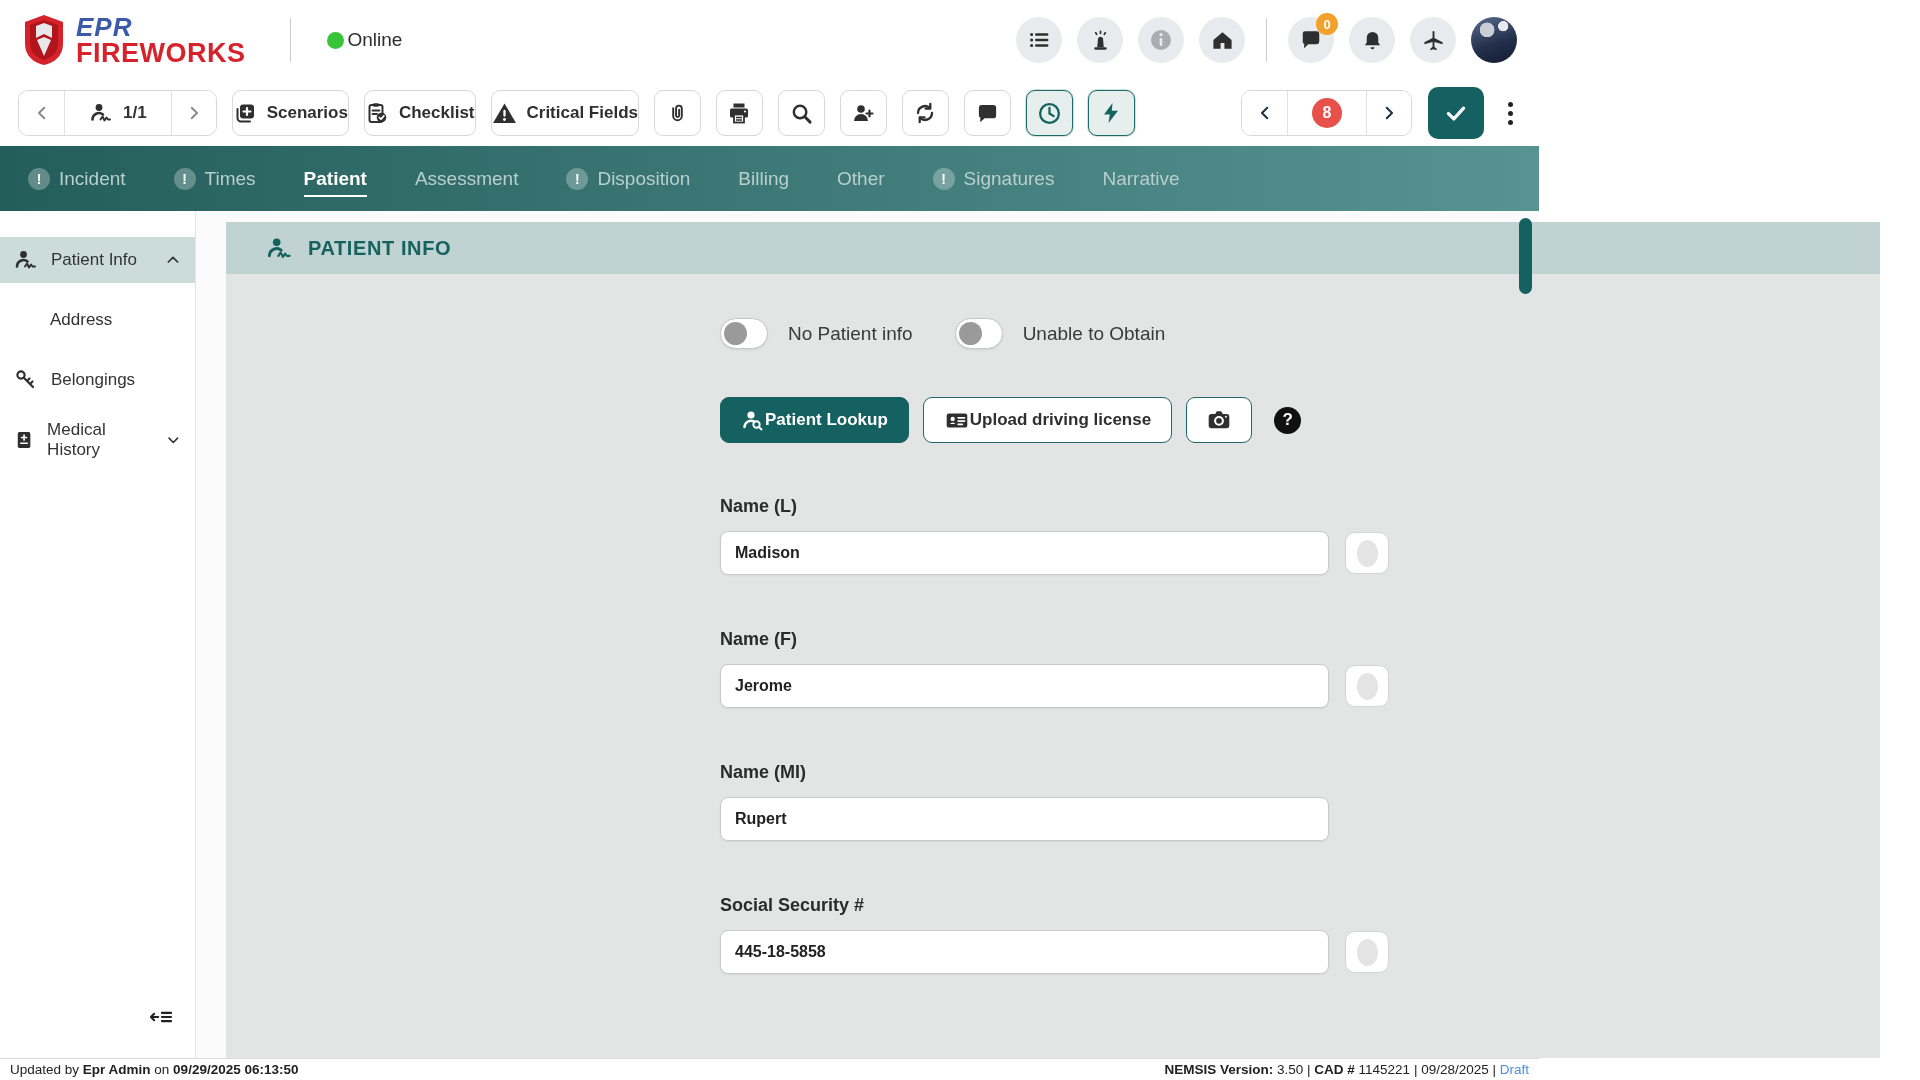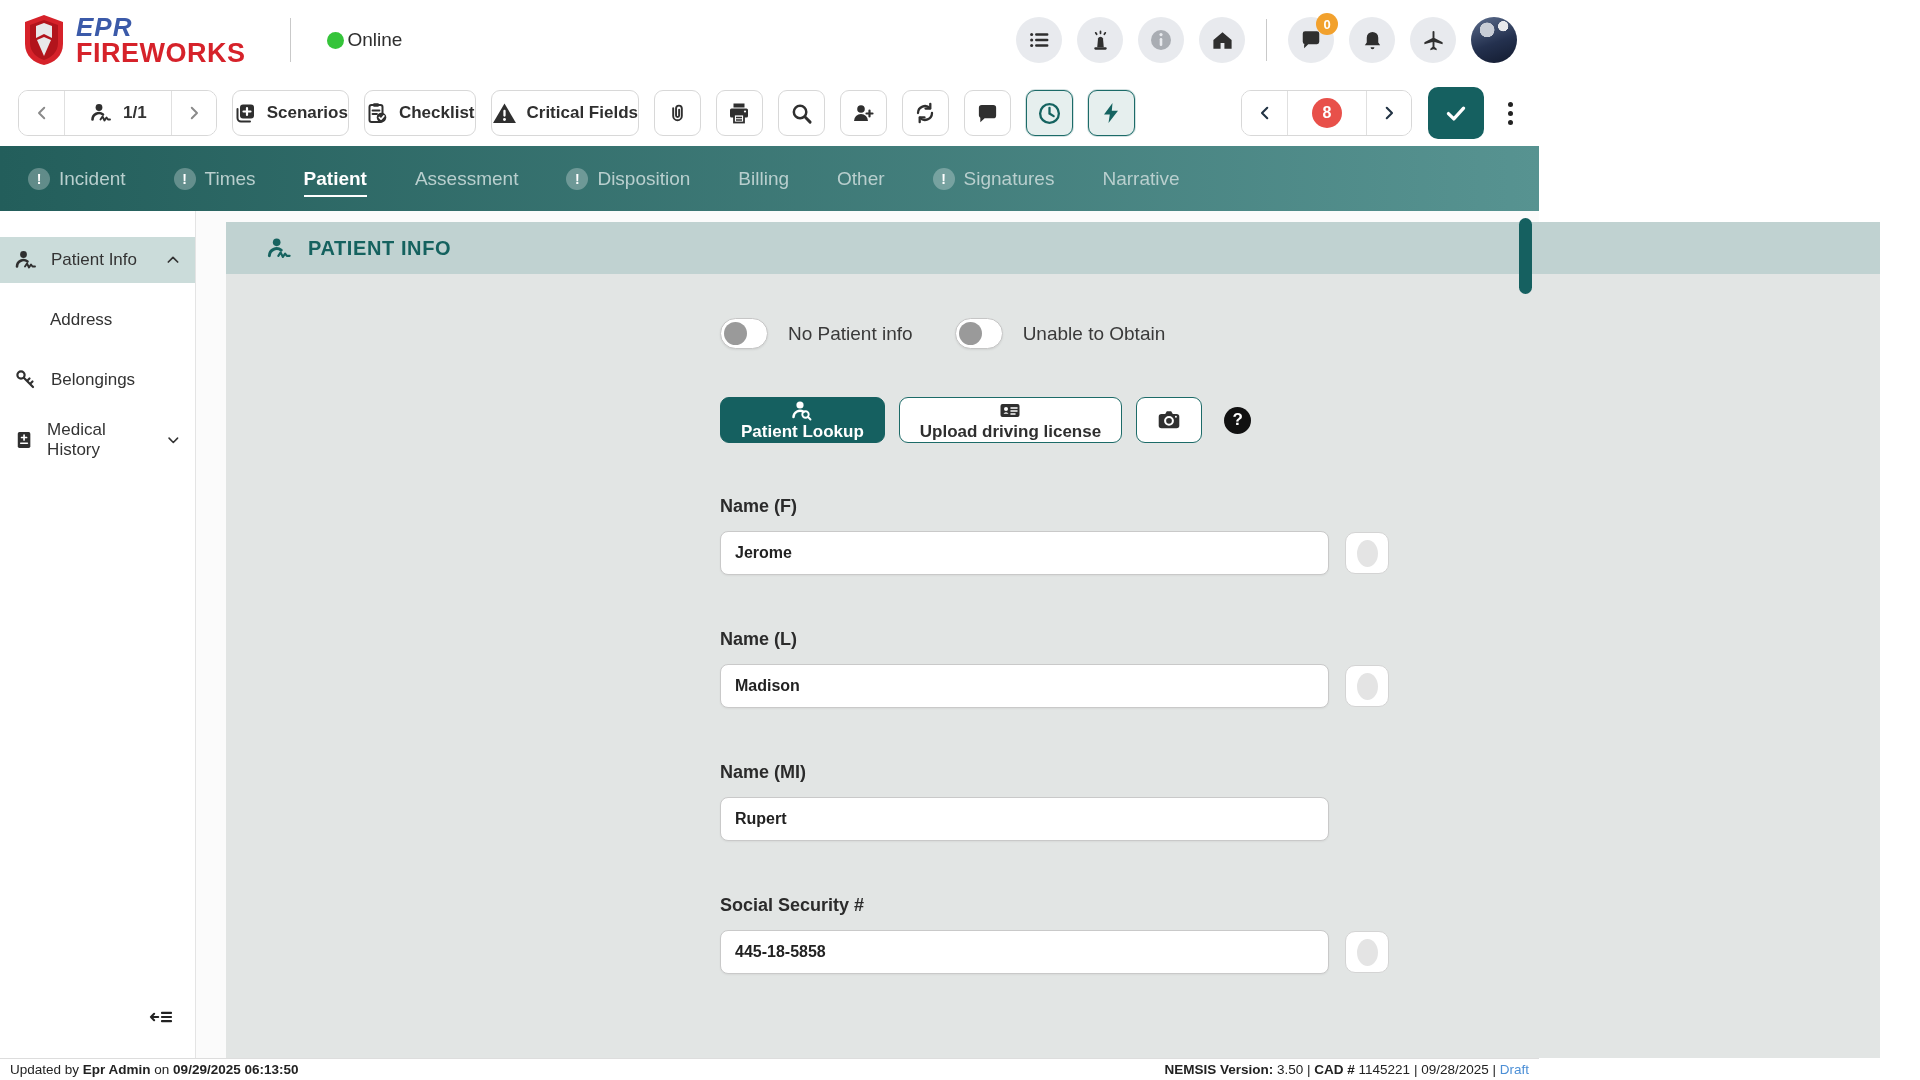--- a/index.html
+++ b/index.html
@@ -81,21 +81,21 @@
   .toggles { display:flex; align-items:center; gap:20px; }
   .toggle { width:48px; height:31px; border-radius:16px; background:#fff; border:1px solid #c6c6c6;
     position:relative; cursor:pointer; box-shadow:0 1px 2px rgba(0,0,0,.08); }
   .toggle .knob { position:absolute; left:3px; top:3px; width:23px; height:23px; border-radius:50%; background:#9a9a9a; }
   .toggle-label { font-size:19px; color:#3a3a3a; margin-right:22px; }
 
   .actions { margin-top:48px; }
   .act-row { display:flex; align-items:center; gap:14px; }
   .act-row + .act-row { margin-top:15px; }
   .btn { height:46px; border-radius:9px; display:flex; align-items:center; padding:0 20px;
-    font-size:17px; font-weight:700; cursor:pointer; font-family:"Liberation Sans", sans-serif;flex-direction:column; }
+    font-size:17px; font-weight:700; cursor:pointer; font-family:"Liberation Sans", sans-serif; }
   .btn-teal { background:#156060; border:1px solid #156060; color:#fff; }
   .btn-outline { background:#fff; border:1px solid #1c6b68; color:#2f2f2f; }
   .btn-sq { width:66px; justify-content:center; padding:0; }
   .help-dot { width:27px; height:27px; border-radius:50%; background:#111; color:#fff; font-size:17px;
     font-weight:700; display:flex; align-items:center; justify-content:center; margin-left:8px; cursor:pointer; }
 
   .fields { margin-top:53px; }
   .field { margin-bottom:54px; }
   .field-label { font-size:18px; font-weight:700; color:#2b2b2b; margin-bottom:14px; }
   .field-row { display:flex; align-items:center; gap:16px; }
@@ -449,32 +449,32 @@
                   <circle cx="12" cy="12.8" r="3.6" fill="none" stroke="#fff" stroke-width="1.9"></circle>
                   <circle cx="18.4" cy="9" r=".9" fill="#fff"></circle>
                 </svg>
               </button>
               <span class="help-dot">?</span>
             </div>
           </div>
 
           <div class="fields">
             <div class="field">
-              <div class="field-label">Name (F)</div>
+              <div class="field-label">Name (L)</div>
               <div class="field-row">
-                <input class="text-input" value="Jerome" style="">
+                <input class="text-input" value="Madison" style="">
                 <button class="mini-btn">
                     <span class="mini-oval"></span>
                   </button>
               </div>
             </div>
             <div class="field">
-              <div class="field-label">Name (L)</div>
+              <div class="field-label">Name (F)</div>
               <div class="field-row">
-                <input class="text-input" value="Madison" style="">
+                <input class="text-input" value="Jerome" style="">
                 <button class="mini-btn">
                     <span class="mini-oval"></span>
                   </button>
               </div>
             </div>
             <div class="field">
               <div class="field-label">Name (MI)</div>
               <div class="field-row">
                 <input class="text-input" value="Rupert" style="">
               </div>

